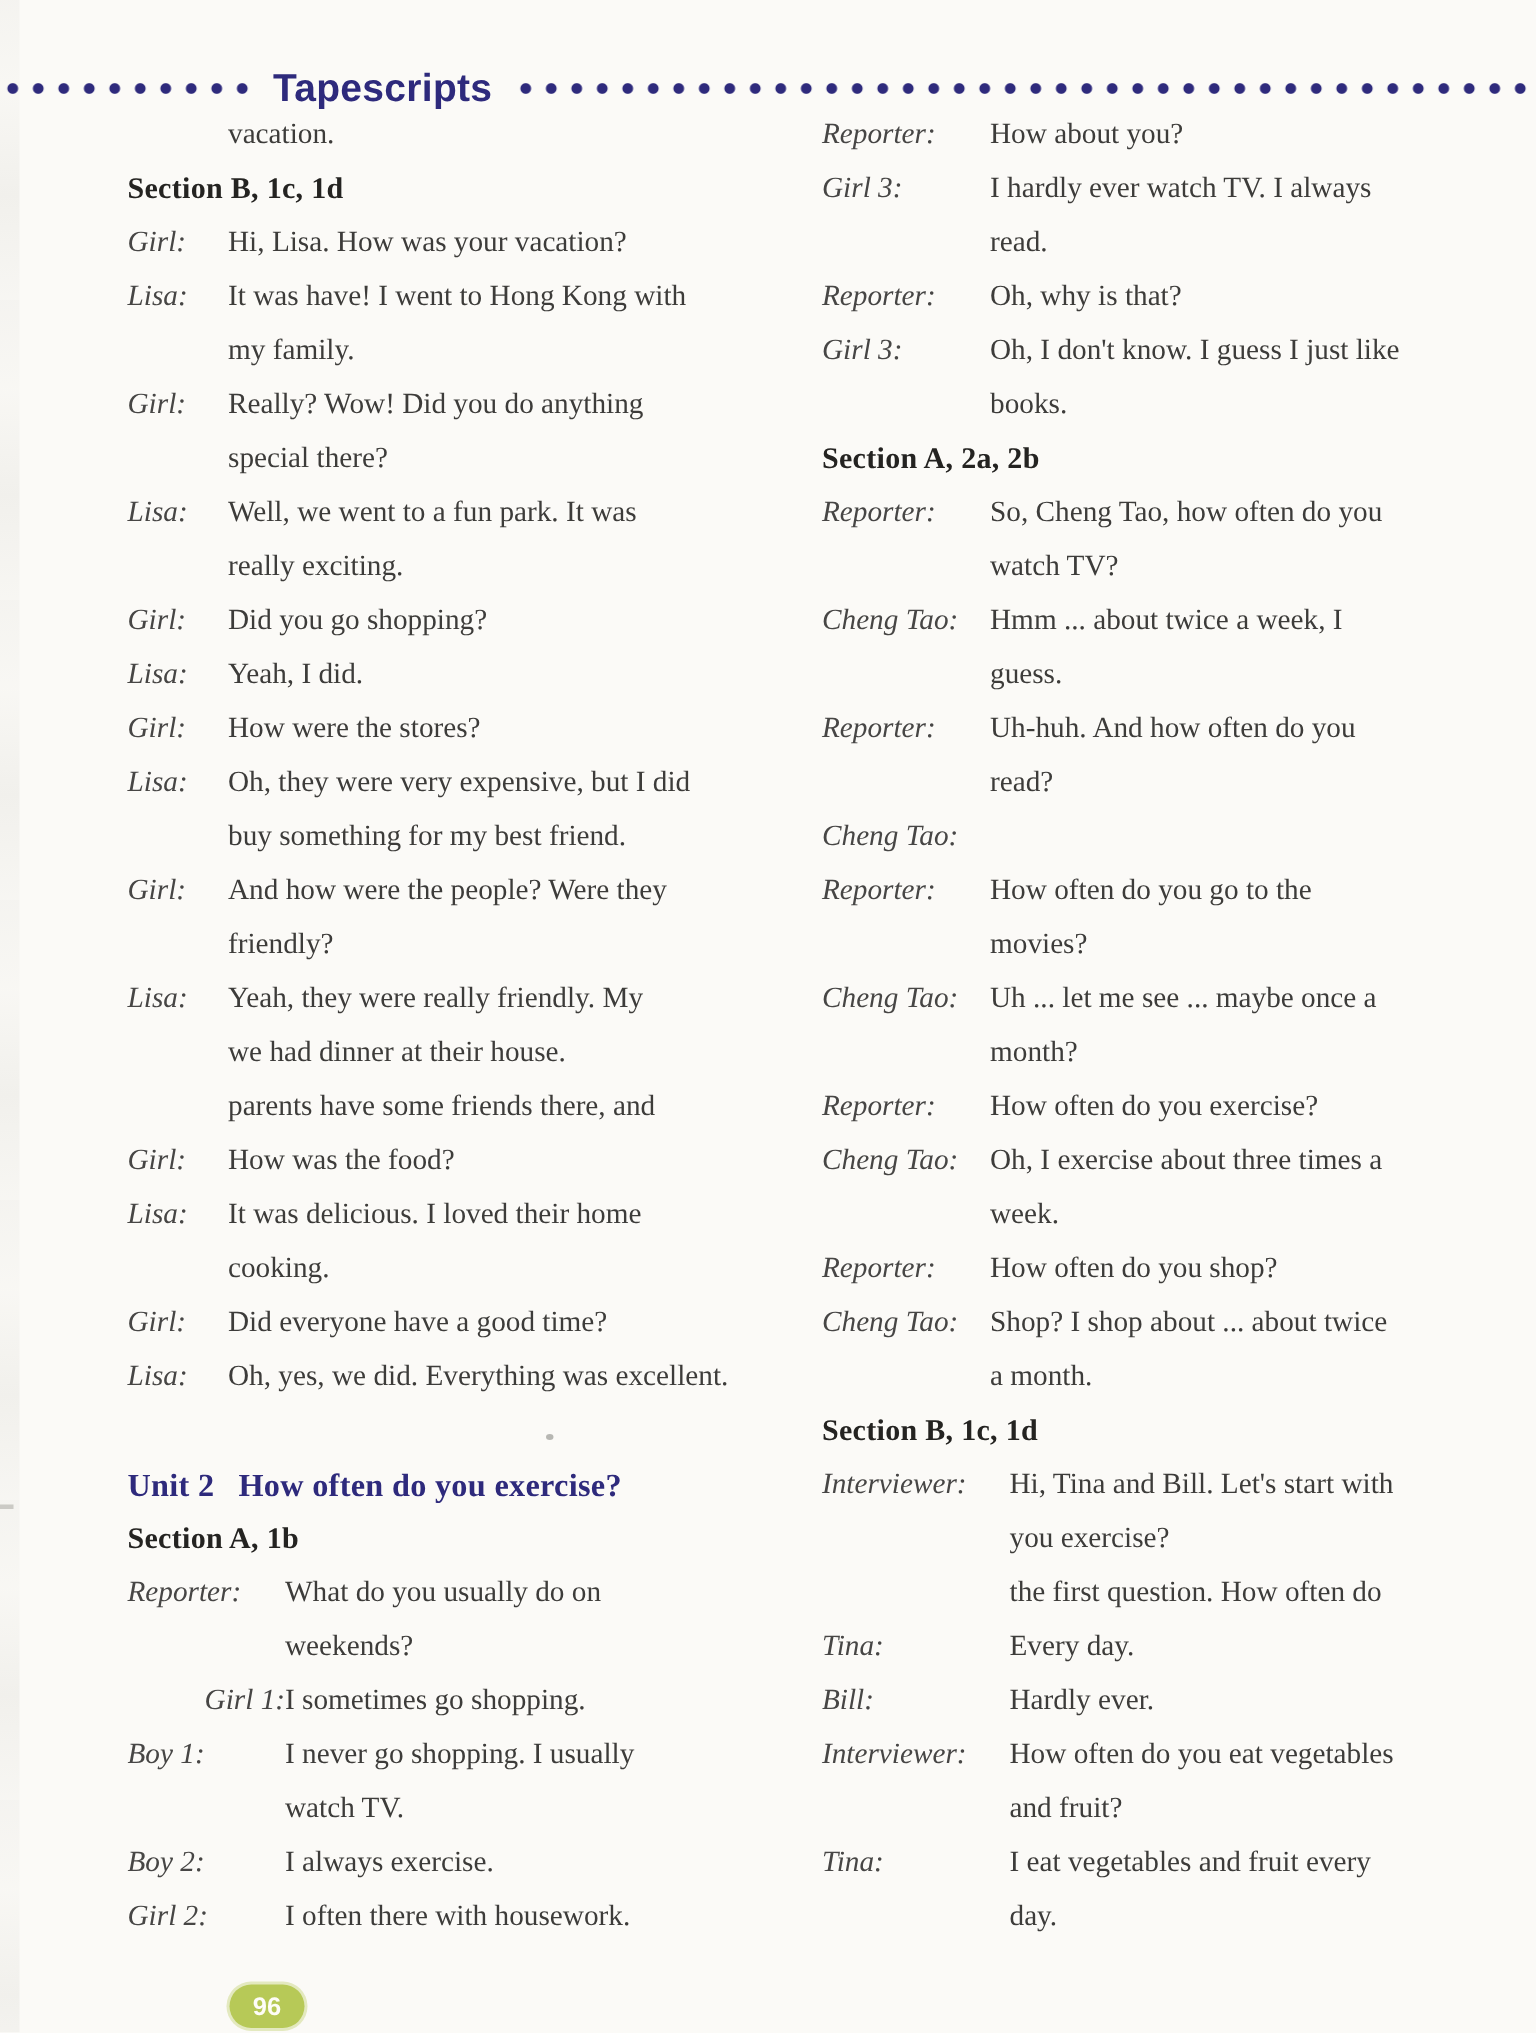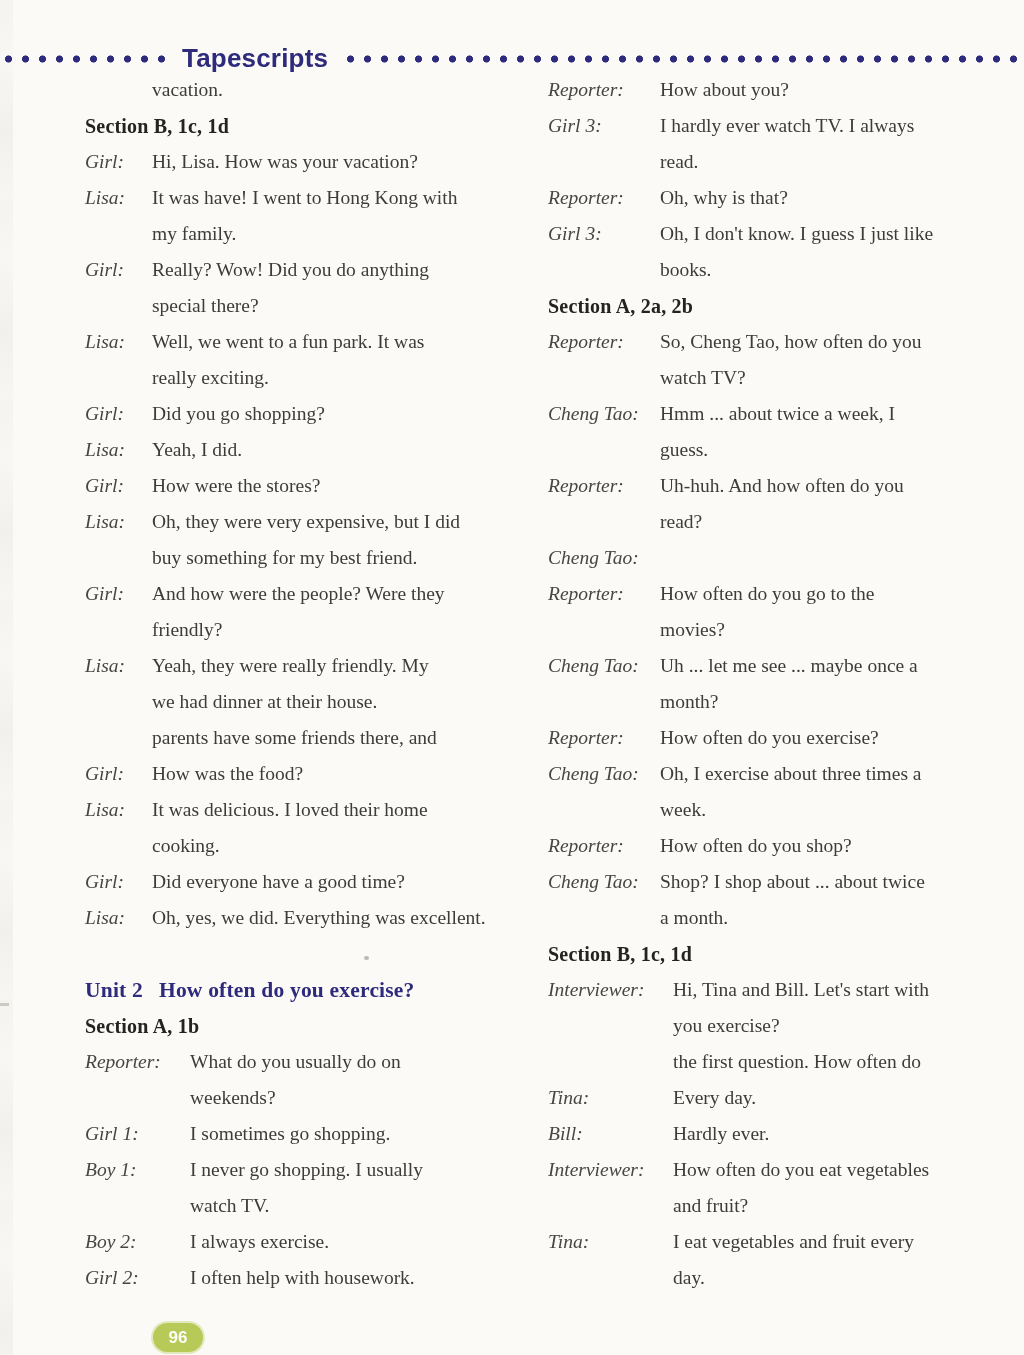--- a/index.html
+++ b/index.html
@@ -178,38 +178,38 @@
     <div class="section-heading">Section A, 1b</div>
     <div class="line">
       <span class="speaker" style="width: 105px;">Reporter:</span>
       <span class="text">What do you usually do on</span>
     </div>
     <div class="line">
       <span class="speaker" style="width: 105px;"></span>
       <span class="text">weekends?</span>
     </div>
     <div class="line">
-      <span class="speaker" style="width: 105px;">Girl 1:</span>
+      <span class="speaker" style="width: 105px; text-align: right;">Girl 1:</span>
       <span class="text">I sometimes go shopping.</span>
     </div>
     <div class="line">
       <span class="speaker" style="width: 105px;">Boy 1:</span>
       <span class="text">I never go shopping. I usually</span>
     </div>
     <div class="line">
       <span class="speaker" style="width: 105px;"></span>
       <span class="text">watch TV.</span>
     </div>
     <div class="line">
       <span class="speaker" style="width: 105px;">Boy 2:</span>
       <span class="text">I always exercise.</span>
     </div>
     <div class="line">
       <span class="speaker" style="width: 105px;">Girl 2:</span>
-      <span class="text">I often help with housework.</span>
+      <span class="text">I often there with housework.</span>
     </div>
   </div>
 <div class="column col-right" id="col-right">
     <div class="line">
       <span class="speaker" style="width: 112px;">Reporter:</span>
       <span class="text">How about you?</span>
     </div>
     <div class="line">
       <span class="speaker" style="width: 112px;">Girl 3:</span>
       <span class="text">I hardly ever watch TV. I always</span>

